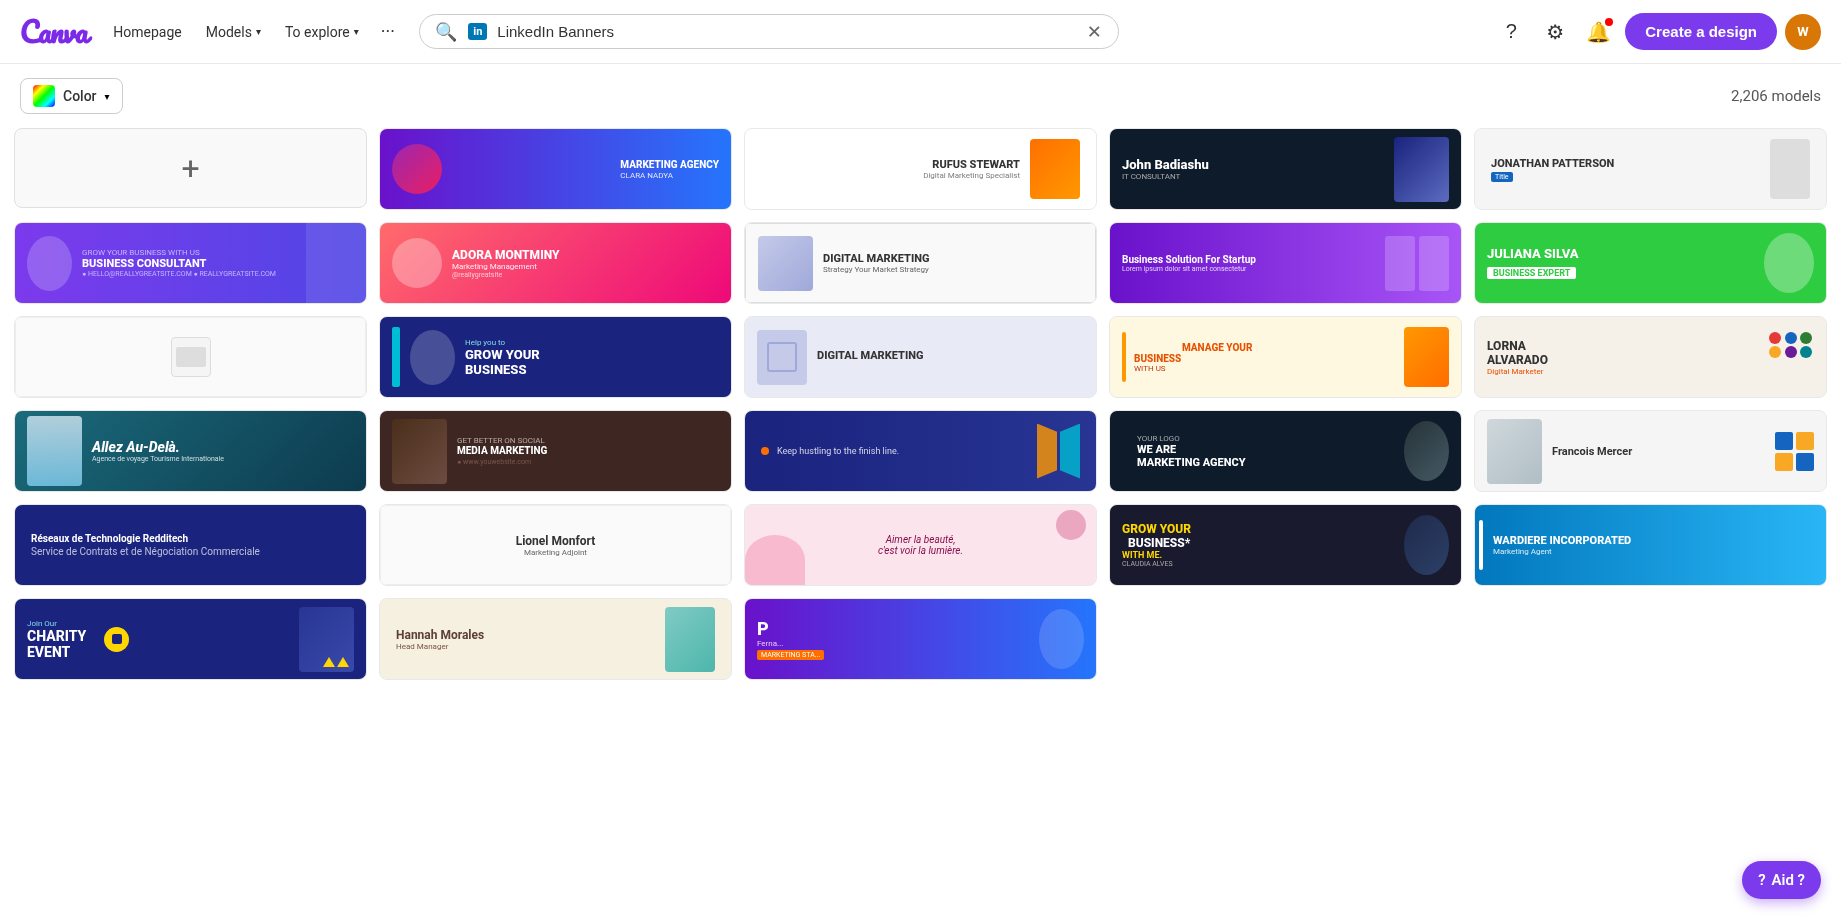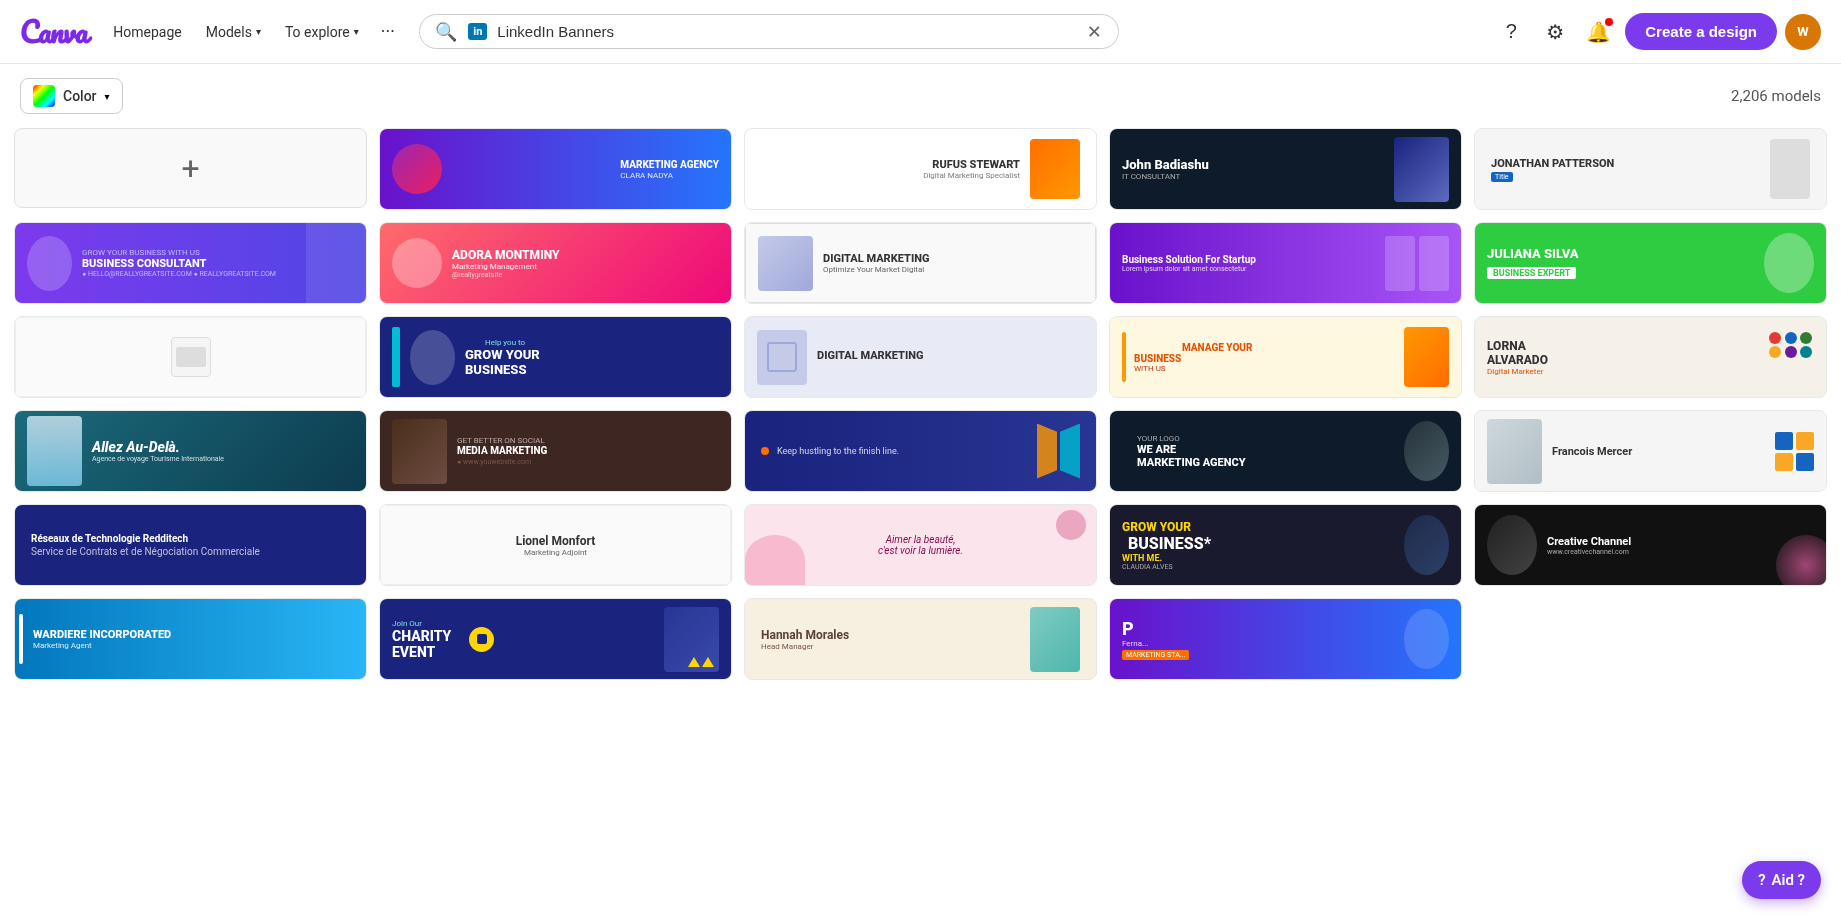--- a/index.html
+++ b/index.html
@@ -344,21 +344,21 @@
       </div>
     </div>
 
     <div class="template-card">
       <div class="banner" style="background:#f9f9f9;border:1px solid #ddd;height:80px;padding:8px 12px;display:flex;align-items:center;gap:10px;">
         <div style="width:55px;height:55px;background:#e8eaf6;border-radius:4px;overflow:hidden;flex-shrink:0;">
           <div style="width:100%;height:100%;background:linear-gradient(135deg,#c5cae9,#9fa8da);"></div>
         </div>
         <div>
           <div style="font-size:11px;font-weight:800;color:#333;">DIGITAL MARKETING</div>
-          <div style="font-size:8px;color:#666;">Optimize Your Market Digital</div>
+          <div style="font-size:8px;color:#666;">Strategy Your Market Strategy</div>
         </div>
       </div>
     </div>
 
     <div class="template-card">
       <div class="banner" style="background:linear-gradient(90deg,#6a11cb,#a855f7);height:80px;padding:8px 12px;display:flex;align-items:center;justify-content:space-between;">
         <div>
           <div style="font-size:10px;font-weight:700;color:white;">Business Solution For Startup</div>
           <div style="font-size:7px;color:rgba(255,255,255,0.8);">Lorem ipsum dolor sit amet consectetur</div>
         </div>
@@ -388,21 +388,21 @@
           </div>
         </div>
       </div>
     </div>
 
     <div class="template-card">
       <div class="banner" style="background:#1a237e;height:80px;padding:8px 12px;display:flex;align-items:center;gap:10px;position:relative;">
         <div style="width:8px;height:60px;background:#00bcd4;border-radius:2px;flex-shrink:0;"></div>
         <div style="width:45px;height:55px;background:rgba(255,255,255,0.2);border-radius:50%;overflow:hidden;flex-shrink:0;"></div>
         <div>
-          <div style="font-size:8px;color:#80deea;margin-left:20px;">Help you to</div>
+          <div style="font-size:8px;color:#80deea;">Help you to</div>
           <div style="font-size:13px;font-weight:800;color:white;">GROW YOUR</div>
           <div style="font-size:13px;font-weight:800;color:white;">BUSINESS</div>
         </div>
       </div>
     </div>
 
     <div class="template-card">
       <div class="banner" style="background:#e8eaf6;height:80px;padding:8px 12px;display:flex;align-items:center;gap:10px;">
         <div style="width:50px;height:55px;background:#c5cae9;border-radius:4px;flex-shrink:0;display:flex;align-items:center;justify-content:center;">
           <div style="width:30px;height:30px;border:2px solid #9fa8da;border-radius:3px;"></div>
@@ -541,42 +541,30 @@
           <div style="font-size:10px;font-style:italic;color:#880e4f;">c'est voir la lumière.</div>
         </div>
         <div style="position:absolute;top:5px;right:10px;width:30px;height:30px;background:#c2185b;border-radius:50%;opacity:0.3;"></div>
       </div>
     </div>
 
     <div class="template-card">
       <div class="banner" style="background:#1a1a2e;height:80px;padding:8px 12px;display:flex;align-items:center;justify-content:space-between;gap:8px;">
         <div style="flex:1;">
           <div style="font-size:12px;font-weight:800;color:#ffd700;">GROW YOUR</div>
-          <div style="font-size:16px;font-weight:800;color:white;padding-left:6px;">BUSINESS*</div>
+          <div style="font-size:12px;font-weight:800;color:white;padding-left:6px;">BUSINESS*</div>
           <div style="font-size:9px;font-weight:700;color:#ffd700;">WITH ME.</div>
           <div style="font-size:7px;color:#aaa;">CLAUDIA ALVES</div>
         </div>
         <div style="width:45px;height:60px;background:rgba(255,255,255,0.15);border-radius:50%;overflow:hidden;flex-shrink:0;">
           <div style="width:100%;height:100%;background:linear-gradient(135deg,#1e2a4a,#2d4068);"></div>
         </div>
       </div>
     </div>
 
-    <div class="template-card">
-      <div class="banner" style="background:#111;height:80px;padding:8px 12px;display:flex;align-items:center;gap:10px;position:relative;overflow:hidden;">
-        <div style="width:50px;height:60px;background:rgba(255,255,255,0.1);border-radius:50%;overflow:hidden;flex-shrink:0;">
-          <div style="width:100%;height:100%;background:linear-gradient(135deg,#212121,#424242);"></div>
-        </div>
-        <div>
-          <div style="font-size:11px;font-weight:700;color:white;">Creative Channel</div>
-          <div style="font-size:7px;color:#aaa;">www.creativechannel.com</div>
-        </div>
-        <div style="position:absolute;bottom:-10px;right:-10px;width:60px;height:60px;border-radius:50%;background:radial-gradient(circle,#ff69b4,transparent);opacity:0.6;"></div>
-      </div>
-    </div>
 
     <div class="template-card">
       <div class="banner" style="background:linear-gradient(90deg,#0277bd,#29b6f6);height:80px;padding:8px 4px;display:flex;align-items:center;gap:10px;">
         <div style="width:4px;height:50px;background:white;border-radius:2px;flex-shrink:0;"></div>
         <div>
           <div style="font-size:11px;font-weight:800;color:white;">WARDIERE INCORPORATED</div>
           <div style="font-size:8px;color:rgba(255,255,255,0.85);">Marketing Agent</div>
         </div>
       </div>
     </div>

